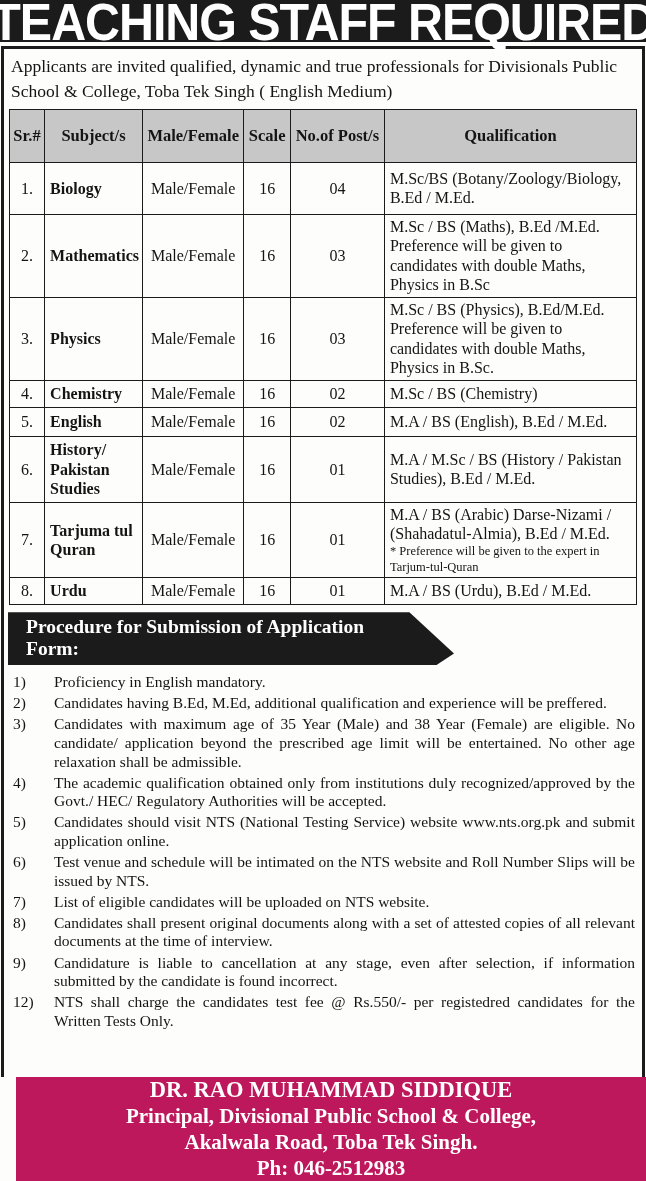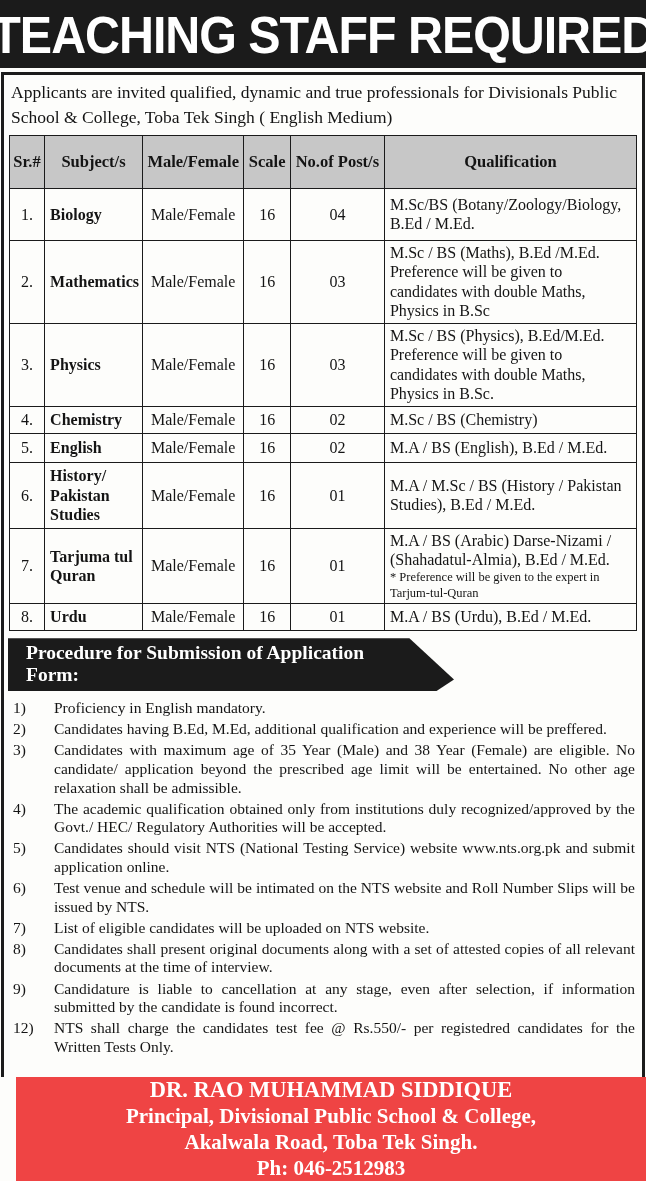--- a/index.html
+++ b/index.html
@@ -3,21 +3,21 @@
 <meta charset="utf-8">
 <style>
   html,body{margin:0;padding:0;background:#e9e7e2;}
   .ad{
     width:646px;height:1181px;margin:0 auto;background:#fdfdfb;
     display:flex;flex-direction:column;box-sizing:border-box;
     font-family:"Liberation Serif", serif;color:#141414;overflow:hidden;
   }
   
   .title-band{
-    background:#1b1b1b;height:68px;flex:0 0 auto;
+    background:#1b1b1b;height:42px;flex:0 0 auto;
     display:flex;align-items:center;justify-content:center;
     margin-bottom:4px;
   }
   .title-band h1{
     margin:0;color:#fff;font-family:"Liberation Sans", sans-serif;
     font-weight:800;font-size:47px;letter-spacing:-1px;white-space:nowrap;
     transform:scale(1.03,1.12);
   }
   
   .body-frame{
@@ -53,21 +53,21 @@
     font-weight:bold;font-size:19.5px;padding:4px 40px 5px 18px;box-sizing:border-box;
     clip-path:polygon(0 0,90% 0,100% 78%,96% 100%,0 100%);
   }
   
   .proc-list{padding:2px 2px 0 4px;}
   .li{display:flex;align-items:flex-start;}
   .li .num{flex:0 0 31px;font-size:15.5px;line-height:1.2;padding-top:1px;}
   .li .txt{flex:1 1 auto;font-size:15.5px;line-height:1.2;text-align:justify;padding:1px 0 1.5px 10px;}
   
   .footer-band{
-    flex:0 0 103px;background:#ef4444;color:#fff;text-align:center;
+    flex:0 0 103px;background:#be185d;color:#fff;text-align:center;
     display:flex;flex-direction:column;justify-content:center;gap:1px;
     font-weight:bold;
     margin-left:16px;
   }
   .footer-band .f0{font-size:22.5px;}
   .footer-band .f1,.footer-band .f2,.footer-band .f3{font-size:21px;}
 </style>
 </head>
 <body>
 

